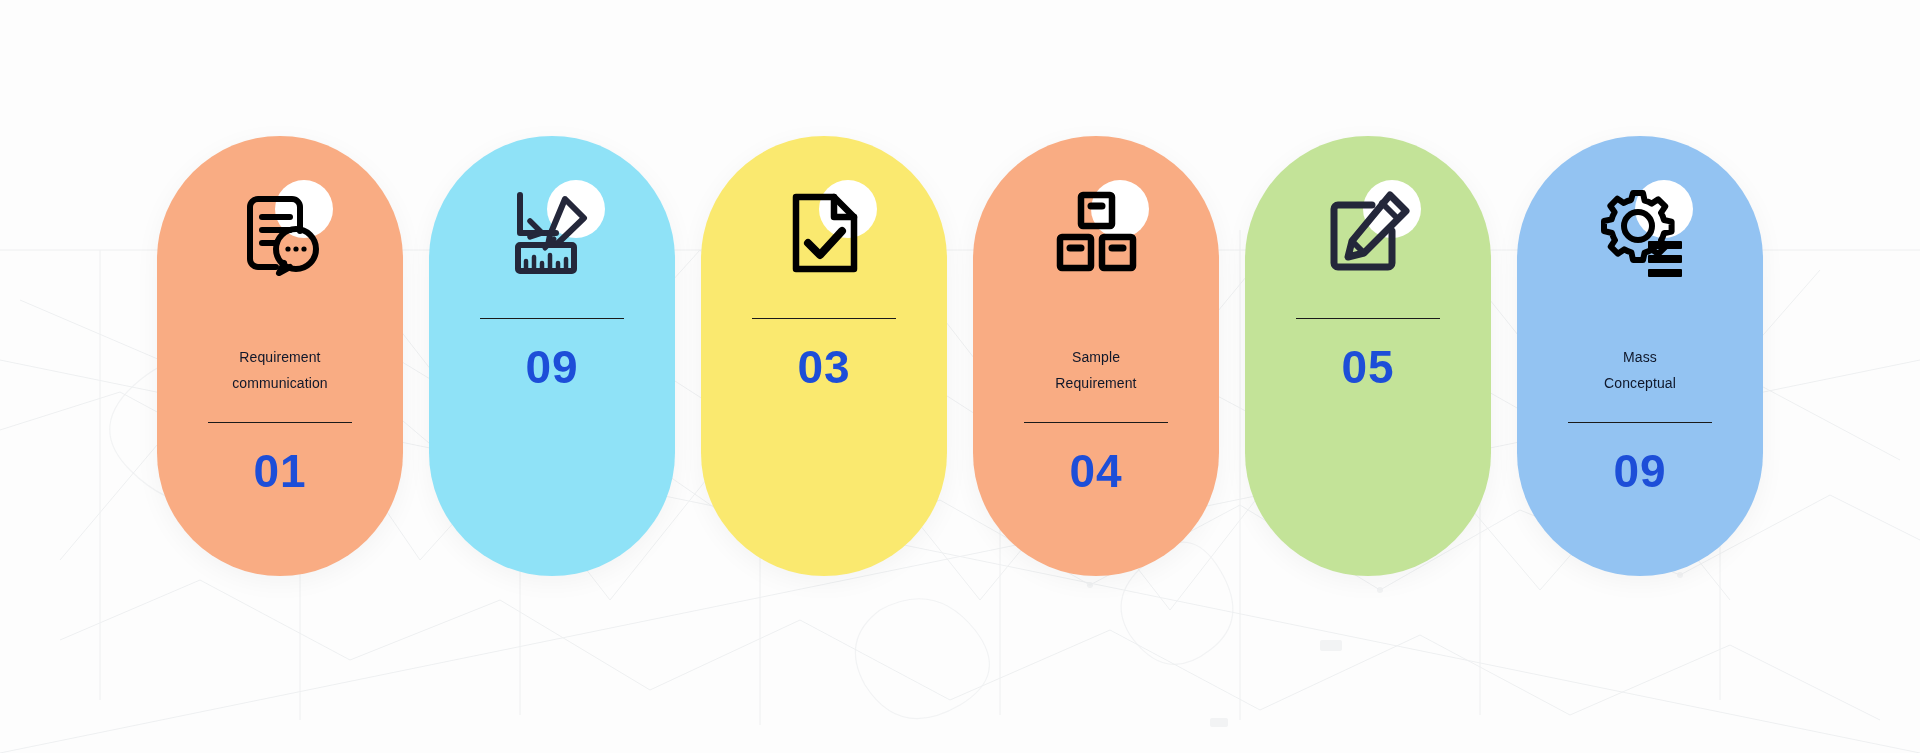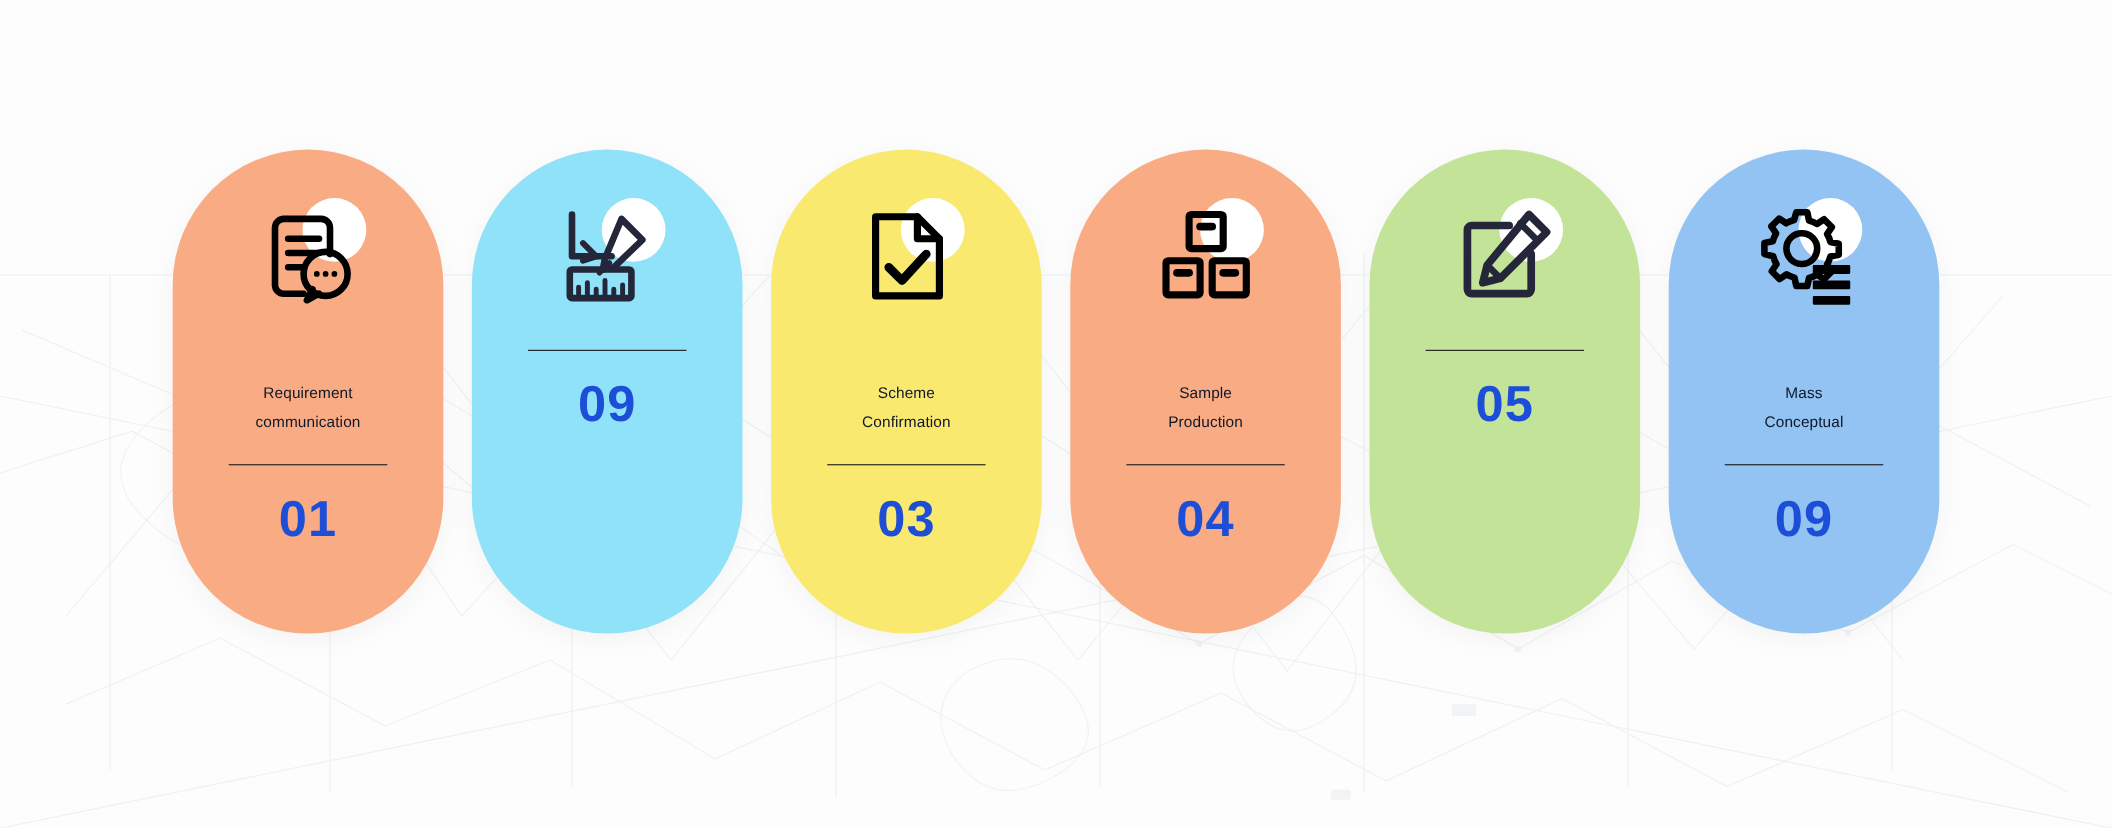--- a/index.html
+++ b/index.html
@@ -197,42 +197,40 @@
       <div class="icon-wrap">
         <div class="icon-blob"></div>
         <span class="icon-glyph">
           <svg viewBox="0 0 96 96" fill="none" stroke="#000" stroke-width="6.5" stroke-linecap="round" stroke-linejoin="round">
             <path d="M20,12 H58 L78,32 V84 H20 Z"></path>
             <path d="M58,12 V32 H78"></path>
             <path d="M32,58 L44,70 L66,46" stroke-width="8"></path>
           </svg>
         </span>
       </div>
-      <div class="card-title">Scheme
-Confirmation</div>
       <div class="divider"></div>
       <div class="card-number">03</div>
     </div>
 
     <div class="card" style="background: rgb(249, 172, 131);">
       <div class="icon-wrap">
         <div class="icon-blob"></div>
         <span class="icon-glyph">
           <svg viewBox="0 0 96 96" fill="none" stroke="#000" stroke-width="6.5" stroke-linecap="round" stroke-linejoin="round">
             <rect x="33" y="10" width="31" height="31" rx="2"></rect>
             <path d="M43,21 H54" stroke-width="7"></path>
             <rect x="12" y="52" width="31" height="31" rx="2"></rect>
             <path d="M22,63 H33" stroke-width="7"></path>
             <rect x="54" y="52" width="31" height="31" rx="2"></rect>
             <path d="M64,63 H75" stroke-width="7"></path>
           </svg>
         </span>
       </div>
       <div class="card-title">Sample
-Production</div>
+Requirement</div>
       <div class="divider"></div>
       <div class="card-number">04</div>
     </div>
 
     <div class="card" style="background: rgb(195, 227, 152);">
       <div class="icon-wrap">
         <div class="icon-blob"></div>
         <span class="icon-glyph">
           <svg viewBox="0 0 96 96" fill="none" stroke="#24273a" stroke-width="7" stroke-linecap="round" stroke-linejoin="round">
             <path d="M72,46 V78 a4,4 0 0 1 -4,4 H18 a4,4 0 0 1 -4,-4 V24 a4,4 0 0 1 4,-4 H52"></path>

